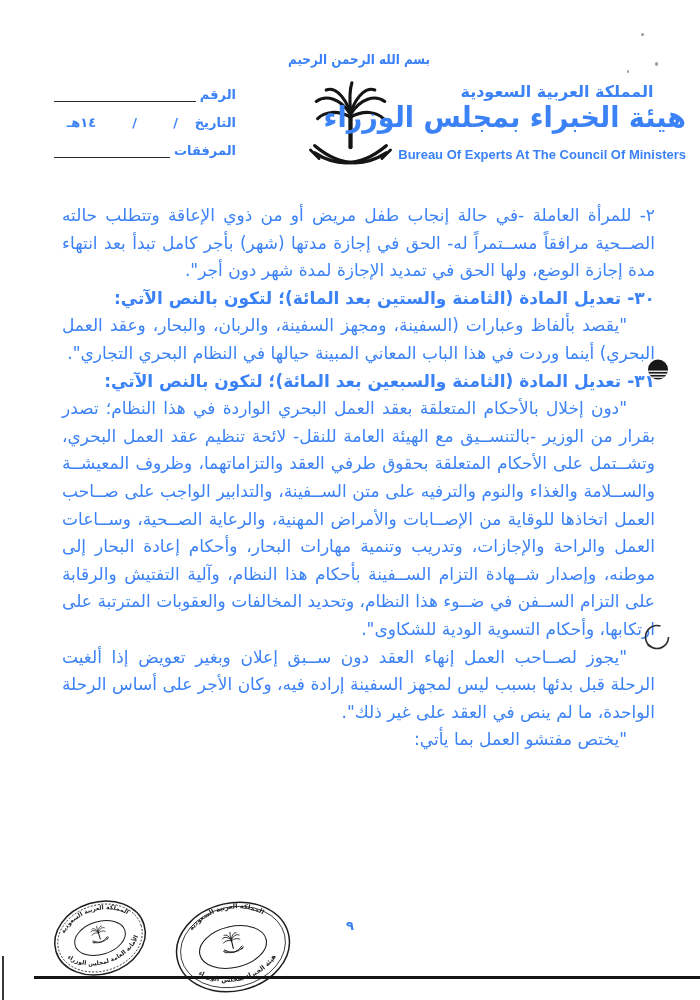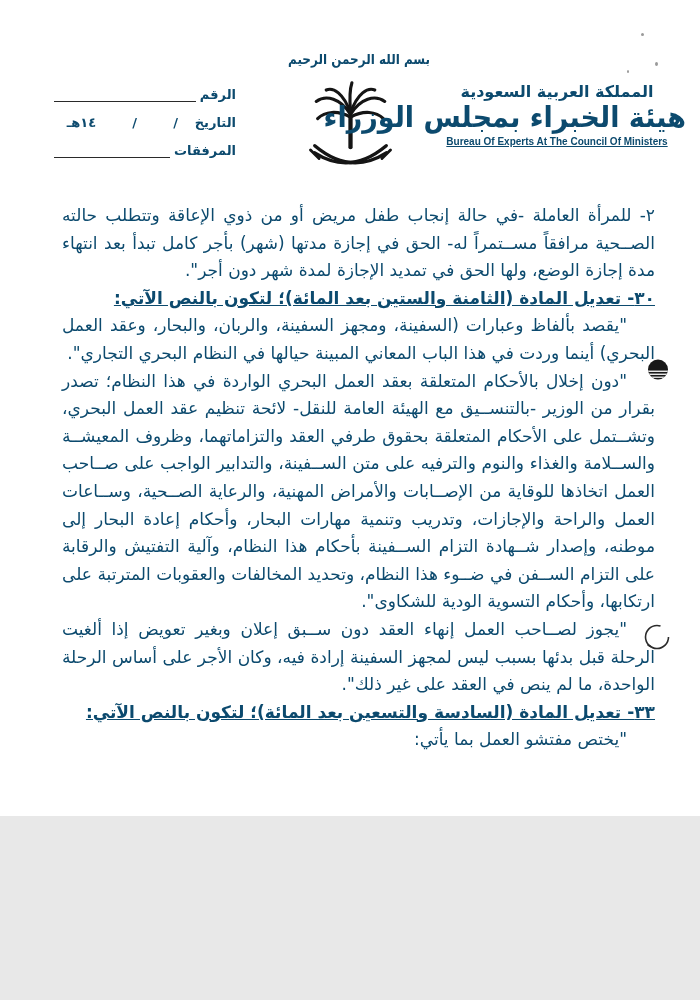--- a/index.html
+++ b/index.html
@@ -1,42 +1,42 @@
 <!DOCTYPE html>
 <html lang="ar"><head>
 <meta charset="utf-8">
 <style>
   html,body{margin:0;padding:0;background:#e8e8e8;}
   .page{
-    width:700px;height:816px;position:relative;background:#ffffff;
-    overflow:hidden;font-family:"DejaVu Sans",sans-serif;color:#0c4a6e;
+    width:700px;height:1000px;position:relative;background:#ffffff;
+    overflow:hidden;font-family:"DejaVu Sans",sans-serif;color:#3b82f6;
     margin:0 auto;
   }
   
   .bismillah{
     position:absolute;left:288px;top:52px;width:130px;text-align:center;
     font-size:12px;font-weight:bold;white-space:nowrap;transform:scaleY(1.15);
   }
   .emblem-main{position:absolute;left:303px;top:80px;}
   .brand{position:absolute;right:14px;top:82px;width:258px;text-align:center;direction:rtl;}
   .kingdom{font-size:16px;font-weight:bold;letter-spacing:2px;white-space:nowrap;}
   .calligraphy{font-size:27px;font-weight:bold;margin-top:1px;white-space:nowrap;transform:scaleY(1.05);}
-  .english{font-size:10px;font-weight:bold;margin-top:3px;white-space:nowrap;font-family:"Liberation Sans","DejaVu Sans",sans-serif;text-decoration:underline;}
+  .english{font-size:13px;font-weight:bold;margin-top:14px;white-space:nowrap;font-family:"Liberation Sans","DejaVu Sans",sans-serif;}
   .fields{position:absolute;left:54px;top:84px;width:182px;direction:rtl;}
   .field-row{display:flex;align-items:flex-end;height:18px;margin-bottom:10px;}
   .field-label{font-size:13px;font-weight:bold;flex:0 0 auto;margin-left:4px;white-space:nowrap;}
   .field-line{flex:1;border-bottom:1.5px solid #2a2a2a;height:14px;}
   .date-value{flex:1;font-size:13px;font-weight:bold;white-space:pre;text-align:center;}
   
   .doc-body{
     position:absolute;left:62px;top:202px;width:593px;direction:rtl;
     font-size:17px;line-height:27.6px;text-align:justify;
   }
   .para{margin:0;padding:0;}
-  .head{font-weight:bold;text-decoration:underline;}
+  .head{font-weight:bold;}
   .quote{text-indent:28px;}
   .item{text-indent:8px;}
   
   .mark-seal{position:absolute;right:31px;top:358px;}
   .mark-circle{position:absolute;right:28px;top:621px;}
   .noise{position:absolute;background:#9a9a9a;border-radius:50%;}
   
   .stamps{position:absolute;left:40px;top:885px;}
   .page-number{position:absolute;left:346px;top:918px;font-size:13px;font-weight:bold;}
   .bottom-rule{position:absolute;left:34px;width:666px;top:976px;height:2.5px;background:#141414;}
@@ -94,23 +94,23 @@
   </div>
 
   <div class="noise" style="left:641px;top:33px;width:3px;height:3px;"></div>
   <div class="noise" style="left:655px;top:62px;width:3px;height:4px;"></div>
   <div class="noise" style="left:627px;top:70px;width:2px;height:3px;"></div>
 
   <div class="doc-body">
     <p class="para">٢- للمرأة العاملة -في حالة إنجاب طفل مريض أو من ذوي الإعاقة وتتطلب حالته الصــحية مرافقاً مســتمراً له- الحق في إجازة مدتها (شهر) بأجر كامل تبدأ بعد انتهاء مدة إجازة الوضع، ولها الحق في تمديد الإجازة لمدة شهر دون أجر".</p>
     <p class="para head">٣٠- تعديل المادة (الثامنة والستين بعد المائة)؛ لتكون بالنص الآتي:</p>
     <p class="para quote">"يقصد بألفاظ وعبارات (السفينة، ومجهز السفينة، والربان، والبحار، وعقد العمل البحري) أينما وردت في هذا الباب المعاني المبينة حيالها في النظام البحري التجاري".</p>
+    <p class="para head">٣١- تعديل المادة (الثامنة والسبعين بعد المائة)؛ لتكون بالنص الآتي:</p>
     <p class="para quote">"دون إخلال بالأحكام المتعلقة بعقد العمل البحري الواردة في هذا النظام؛ تصدر بقرار من الوزير -بالتنســيق مع الهيئة العامة للنقل- لائحة تنظيم عقد العمل البحري، وتشــتمل على الأحكام المتعلقة بحقوق طرفي العقد والتزاماتهما، وظروف المعيشــة والســلامة والغذاء والنوم والترفيه على متن الســفينة، والتدابير الواجب على صــاحب العمل اتخاذها للوقاية من الإصــابات والأمراض المهنية، والرعاية الصــحية، وســاعات العمل والراحة والإجازات، وتدريب وتنمية مهارات البحار، وأحكام إعادة البحار إلى موطنه، وإصدار شــهادة التزام الســفينة بأحكام هذا النظام، وآلية التفتيش والرقابة على التزام الســفن في ضــوء هذا النظام، وتحديد المخالفات والعقوبات المترتبة على ارتكابها، وأحكام التسوية الودية للشكاوى".</p>
     <p class="para quote">"يجوز لصــاحب العمل إنهاء العقد دون ســبق إعلان وبغير تعويض إذا ألغيت الرحلة قبل بدئها بسبب ليس لمجهز السفينة إرادة فيه، وكان الأجر على أساس الرحلة الواحدة، ما لم ينص في العقد على غير ذلك".</p>
-    <p class="para head">٣٣- تعديل المادة (السادسة والتسعين بعد المائة)؛ لتكون بالنص الآتي:</p>
     <p class="para quote">"يختص مفتشو العمل بما يأتي:</p>
   </div>
 
   <svg class="mark-seal" width="22" height="24" viewBox="0 0 22 24">
     <clipPath id="clipSeal">
         <circle cx="11" cy="11.5" r="10"></circle>
       </clipPath>
     <circle cx="11" cy="11.5" r="10" fill="#181818"></circle>
     <g clip-path="url(#clipSeal)">
       <rect x="0" y="12.6" width="22" height="1.3" fill="#ffffff"></rect>

